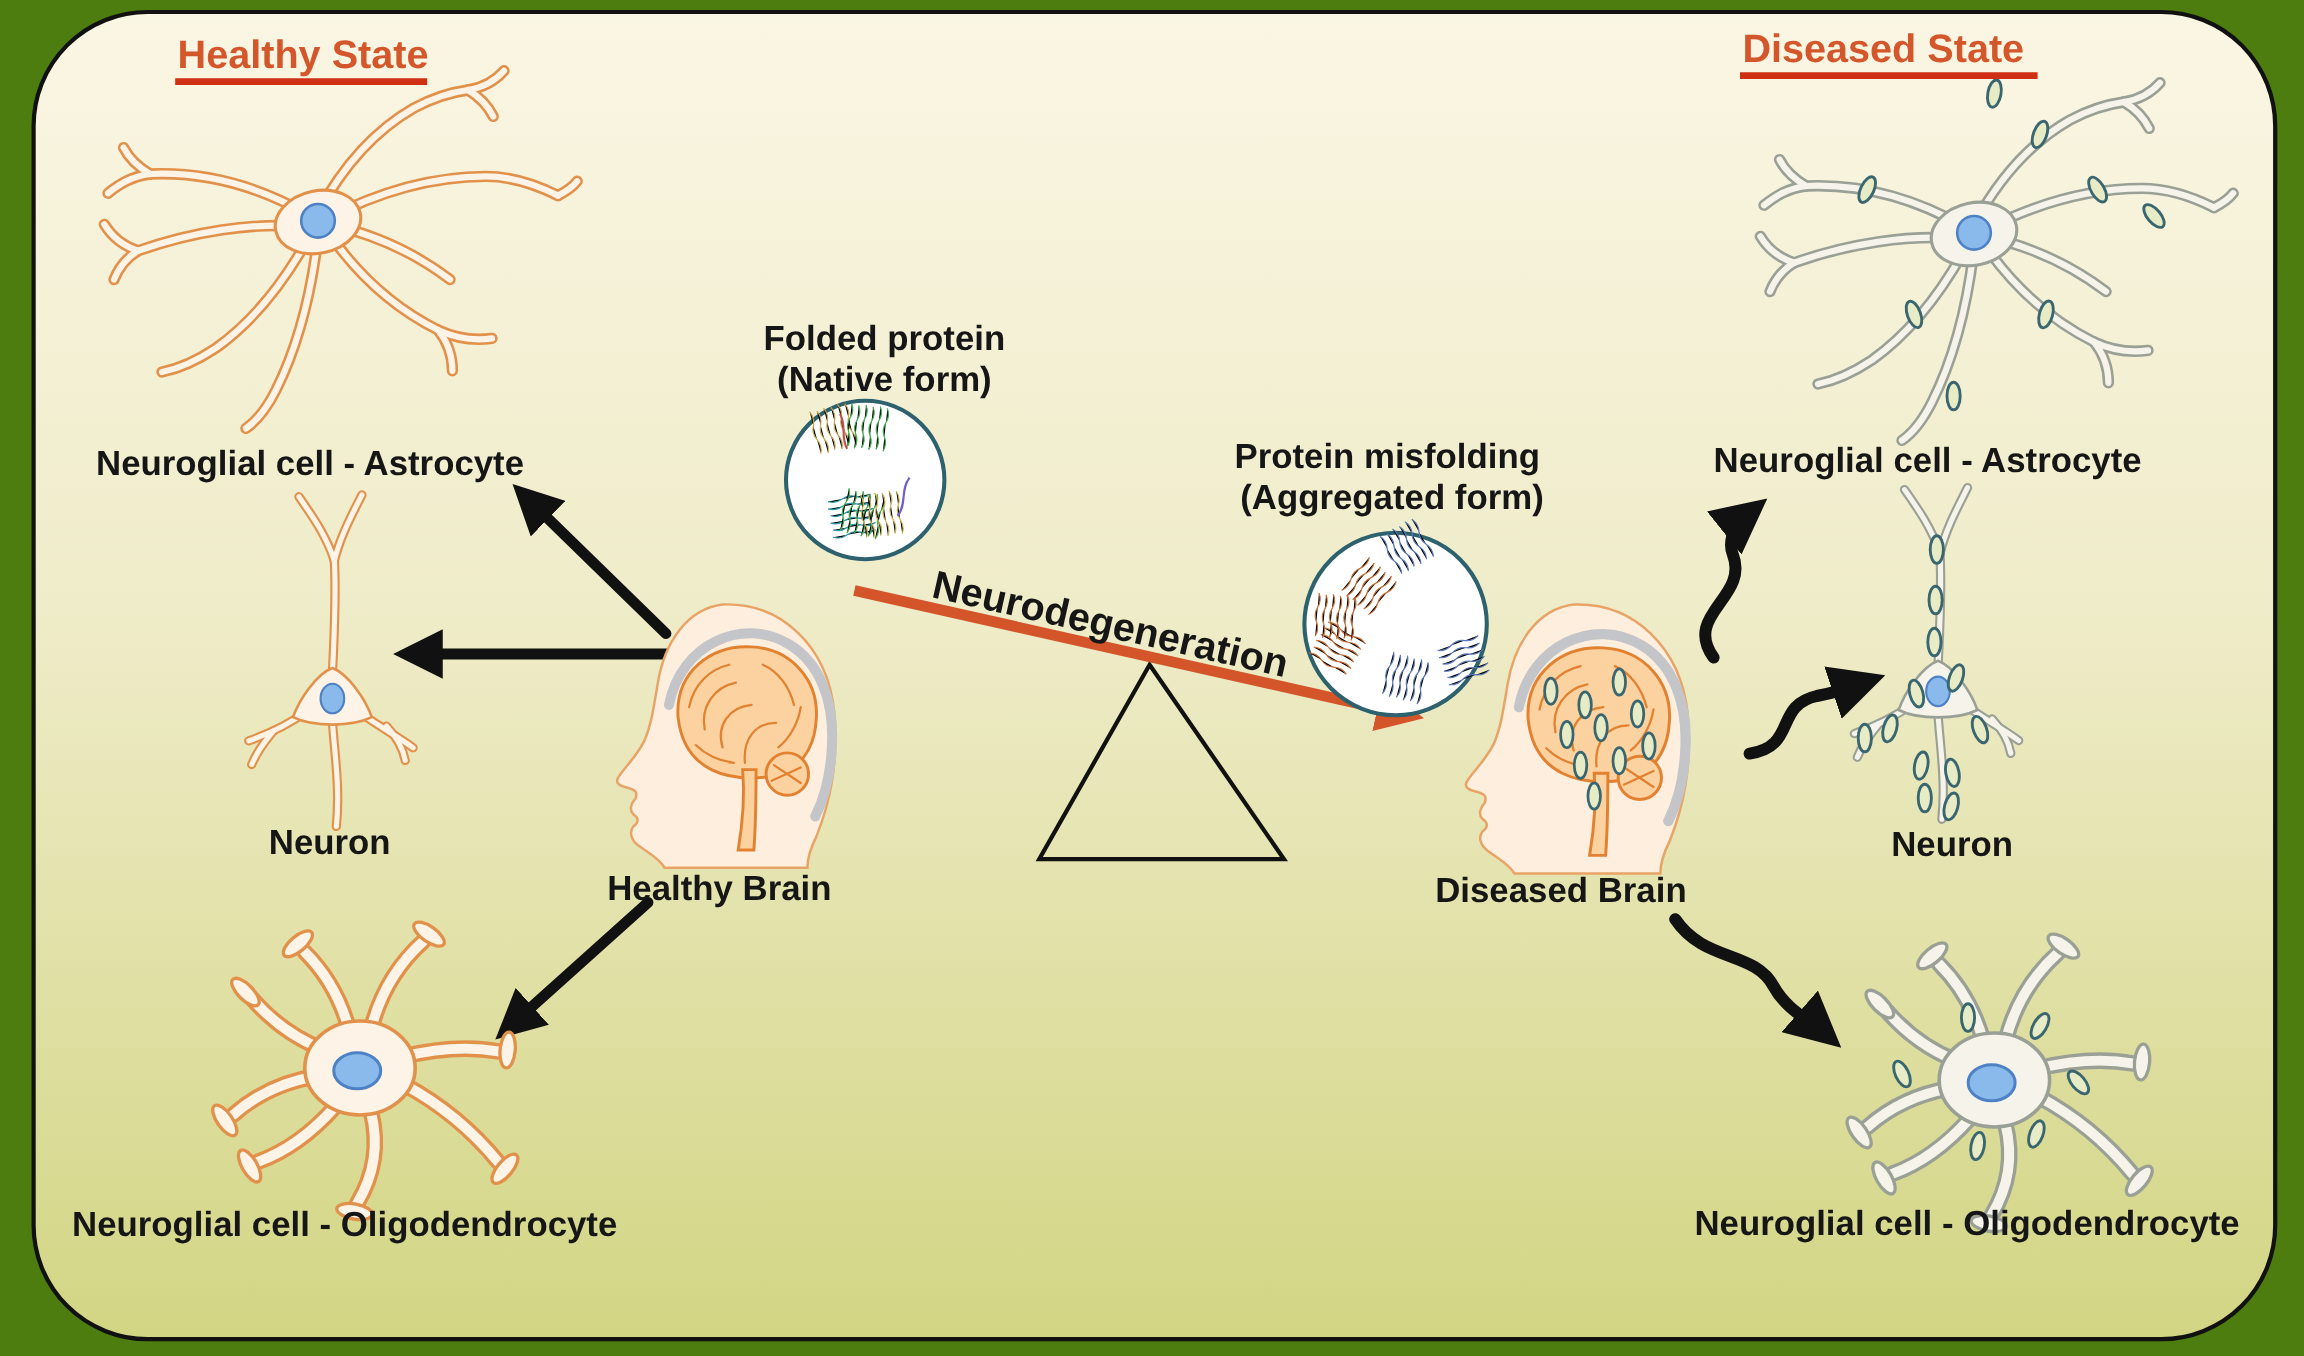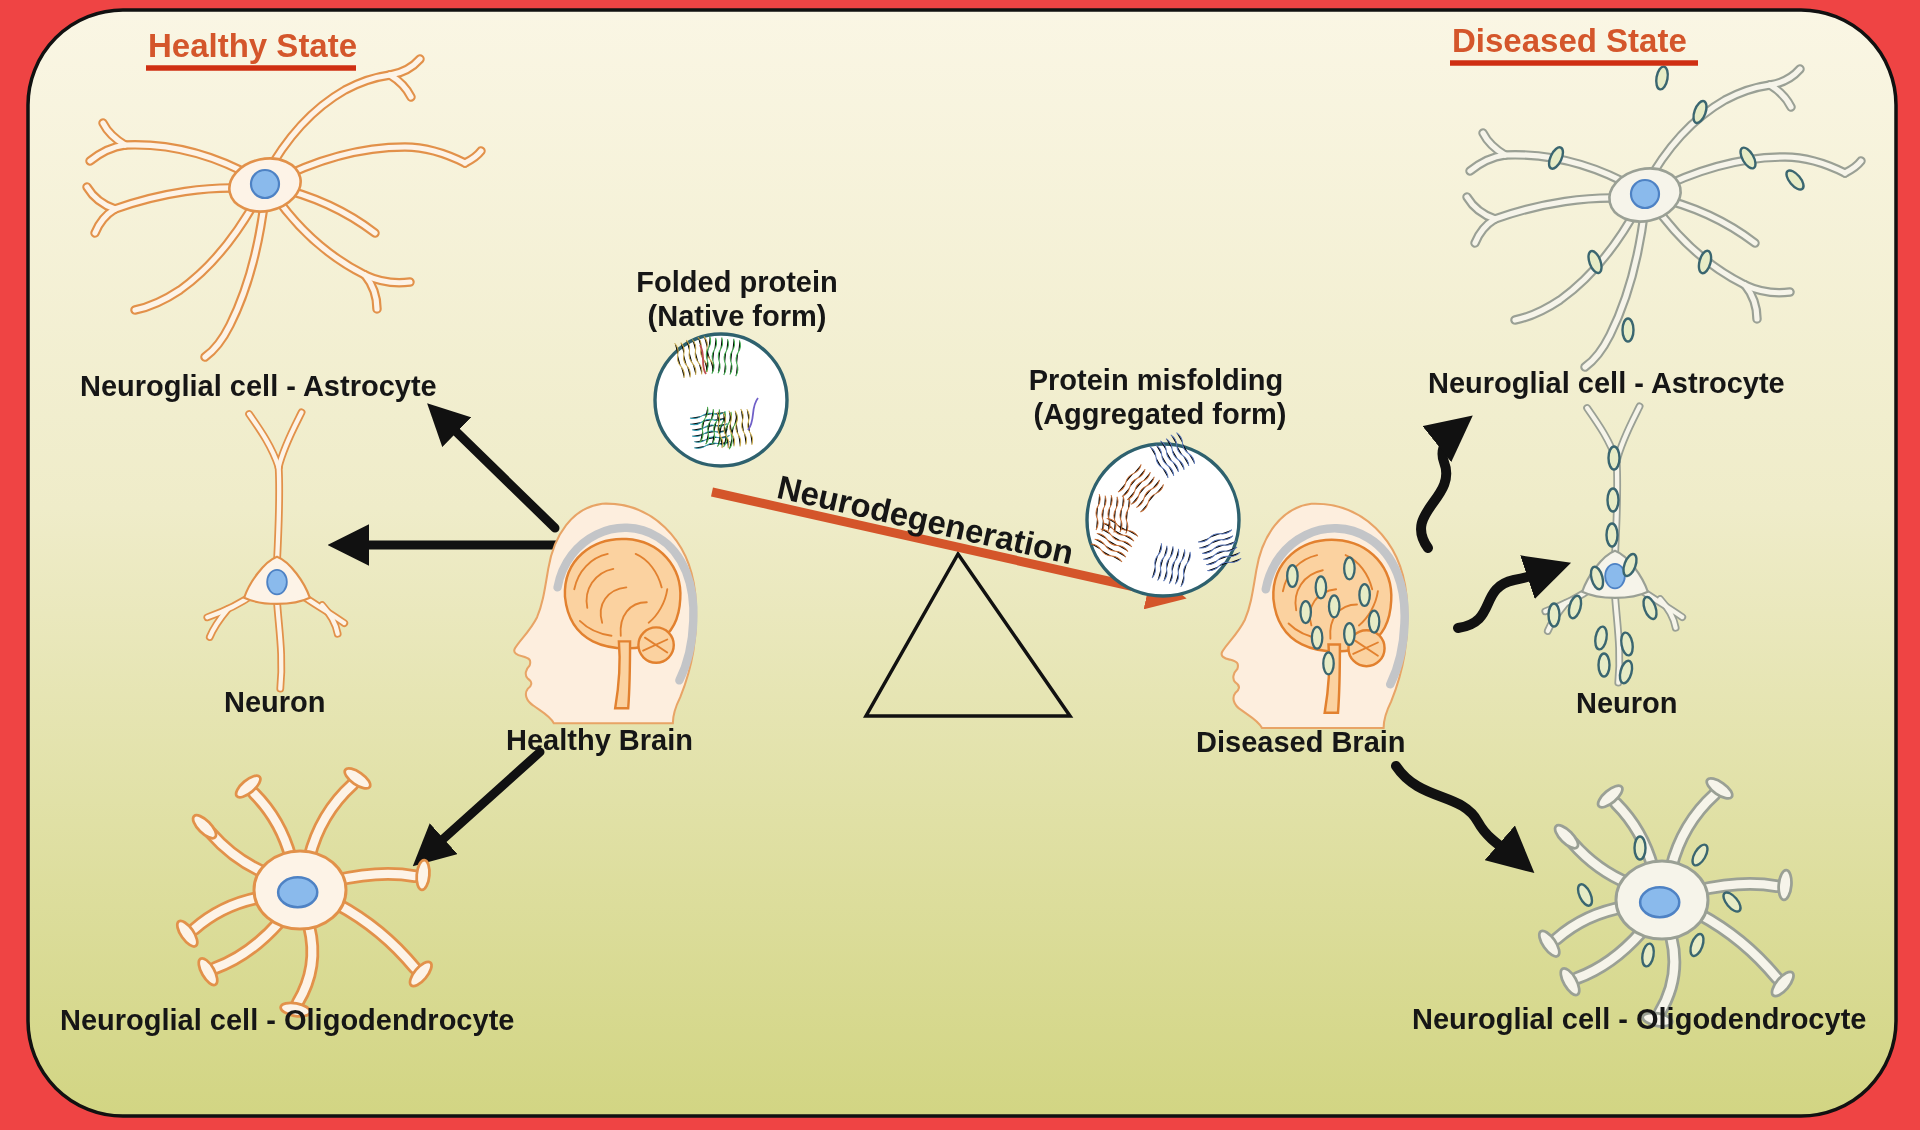--- a/index.html
+++ b/index.html
@@ -1,19 +1,19 @@
 <!DOCTYPE html>
 <html><head>
 <meta charset="utf-8">
 <style>
   html,body { margin:0; padding:0; background:#ffffff; }
   .stage {
     position:relative; width:1920px; height:1130px;
     font-family:"Liberation Sans","DejaVu Sans",sans-serif;
-    background:#ef4444; overflow:hidden;
+    background:#4d7c0f; overflow:hidden;
   }
   svg { display:block; }
 
   
   .tube-out { fill:none; stroke:var(--line); stroke-width:9.5; stroke-linecap:round; stroke-linejoin:round; }
   .tube-in  { fill:none; stroke:var(--fill); stroke-width:5.2; stroke-linecap:round; stroke-linejoin:round; }
   .tube-out-fat { fill:none; stroke:var(--line); stroke-width:12; stroke-linecap:round; stroke-linejoin:round; }
   .tube-in-fat  { fill:none; stroke:var(--fill); stroke-width:7.2; stroke-linecap:round; stroke-linejoin:round; }
   .soma    { fill:var(--fill); stroke:var(--line); stroke-width:2.6; }
   .disc    { fill:var(--fill); stroke:var(--line); stroke-width:2.4; }

